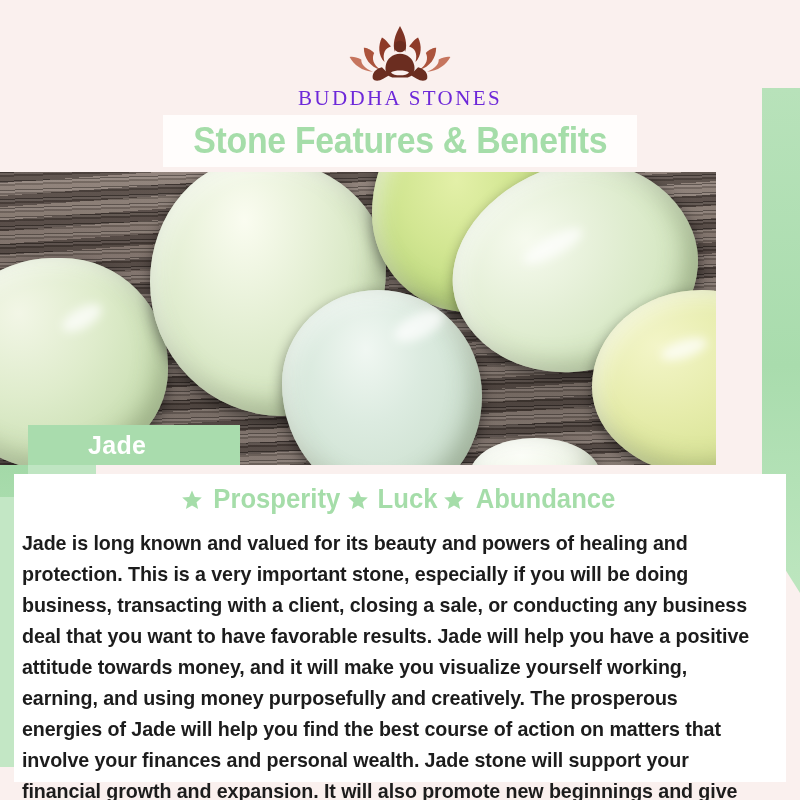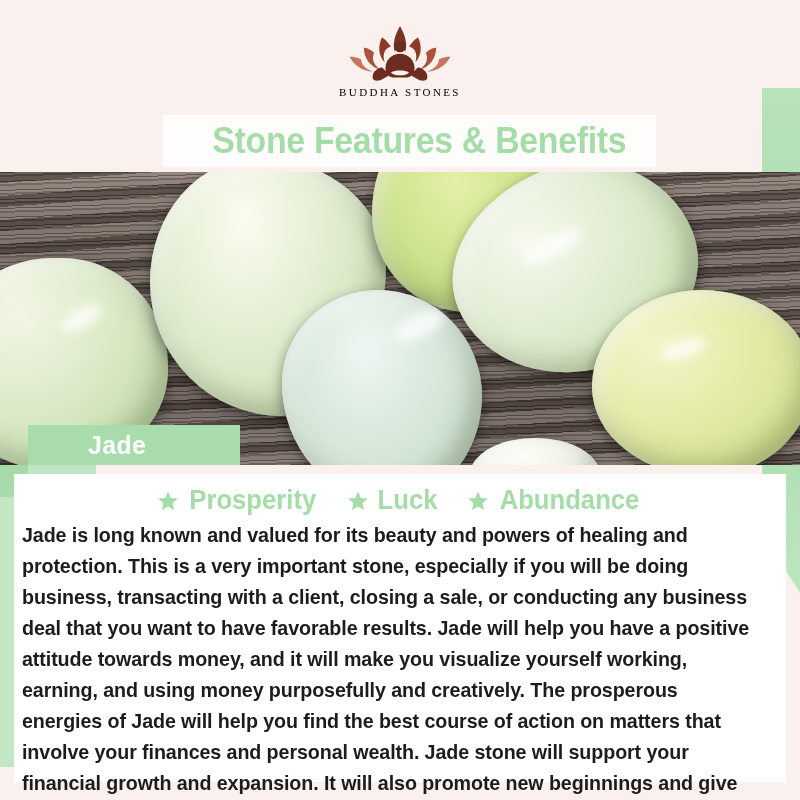--- a/index.html
+++ b/index.html
@@ -72,55 +72,54 @@
     justify-content: flex-start;
   }
   .logo-mark {
     width: 130px;
     height: 62px;
     display: block;
   }
   .logo-text {
     margin-top: 2px;
     font-family: "Liberation Serif", serif;
-    font-size: 11px;
+    font-size: 21px;
     letter-spacing: 2.4px;
-    color: #000000;
+    color: #6d28d9;
     font-weight: 400;
   }
 
   
   .title-band {
     position: absolute;
     left: 163px;
     top: 115px;
     width: 474px;
     height: 52px;
     background: #fffdfc;
     display: flex;
     align-items: center;
     justify-content: center;
-    padding-left: 19px;
   }
   .title-text {
     font-family: "Liberation Sans Narrow", "Liberation Sans", sans-serif;
     font-weight: bold;
     font-size: 36px;
     color: #a5dda9;
     letter-spacing: -0.3px;
     transform: scaleX(0.94);
     white-space: nowrap;
   }
 
   
   .photo {
     position: absolute;
     left: 0;
     top: 172px;
-    width: 800px;
+    width: 716px;
     height: 293px;
     overflow: hidden;
     background: #6d6059;
   }
   .wood {
     position: absolute;
     inset: 0;
     background:
       repeating-linear-gradient(178deg,
         rgba(0,0,0,0.30) 0px, rgba(0,0,0,0.30) 1px,
@@ -169,25 +168,25 @@
     position: absolute;
     left: 14px;
     top: 474px;
     width: 772px;
     height: 308px;
     background: #ffffff;
   }
 
   .benefits {
     display: flex;
-    align-items: flex-end;
+    align-items: flex-start;
     justify-content: center;
-    gap: 28px;
+    gap: 4px;
     height: 40px;
-    margin-top: 2px;
+    margin-top: 10px;
   }
   .benefit {
     display: inline-flex;
     align-items: center;
     gap: 7px;
   }
   .star {
     display: inline-block;
     width: 22px;
     height: 22px;

